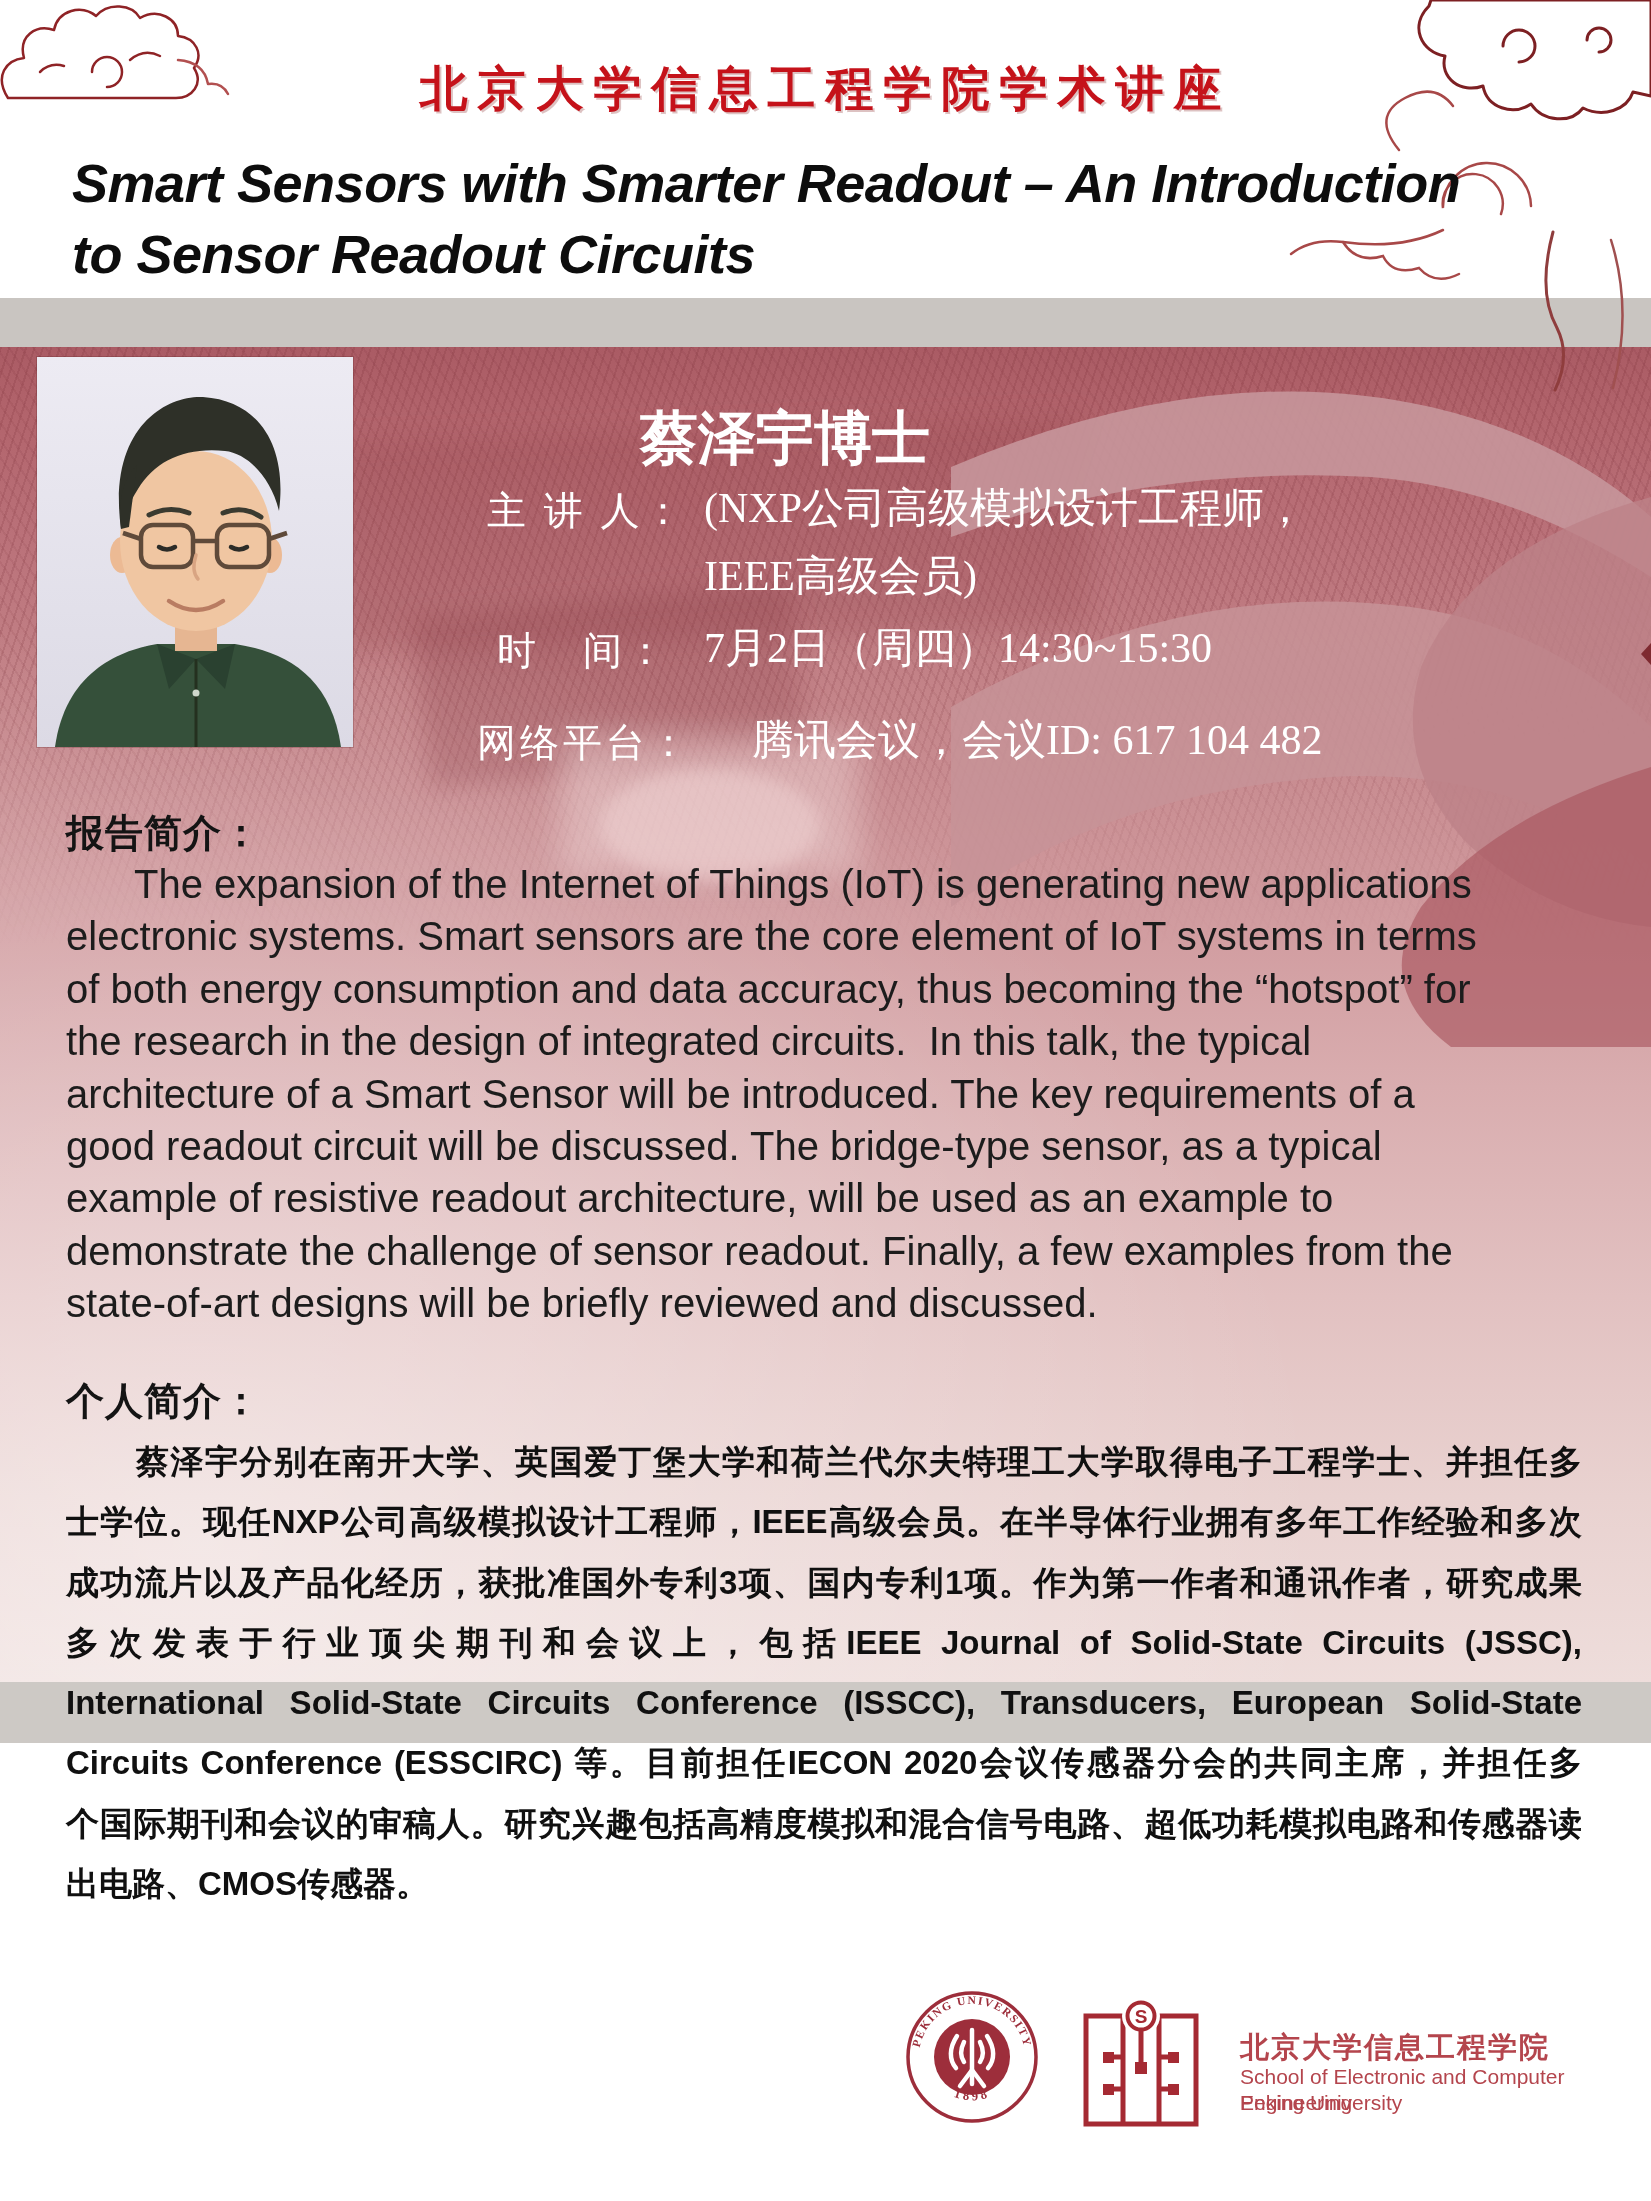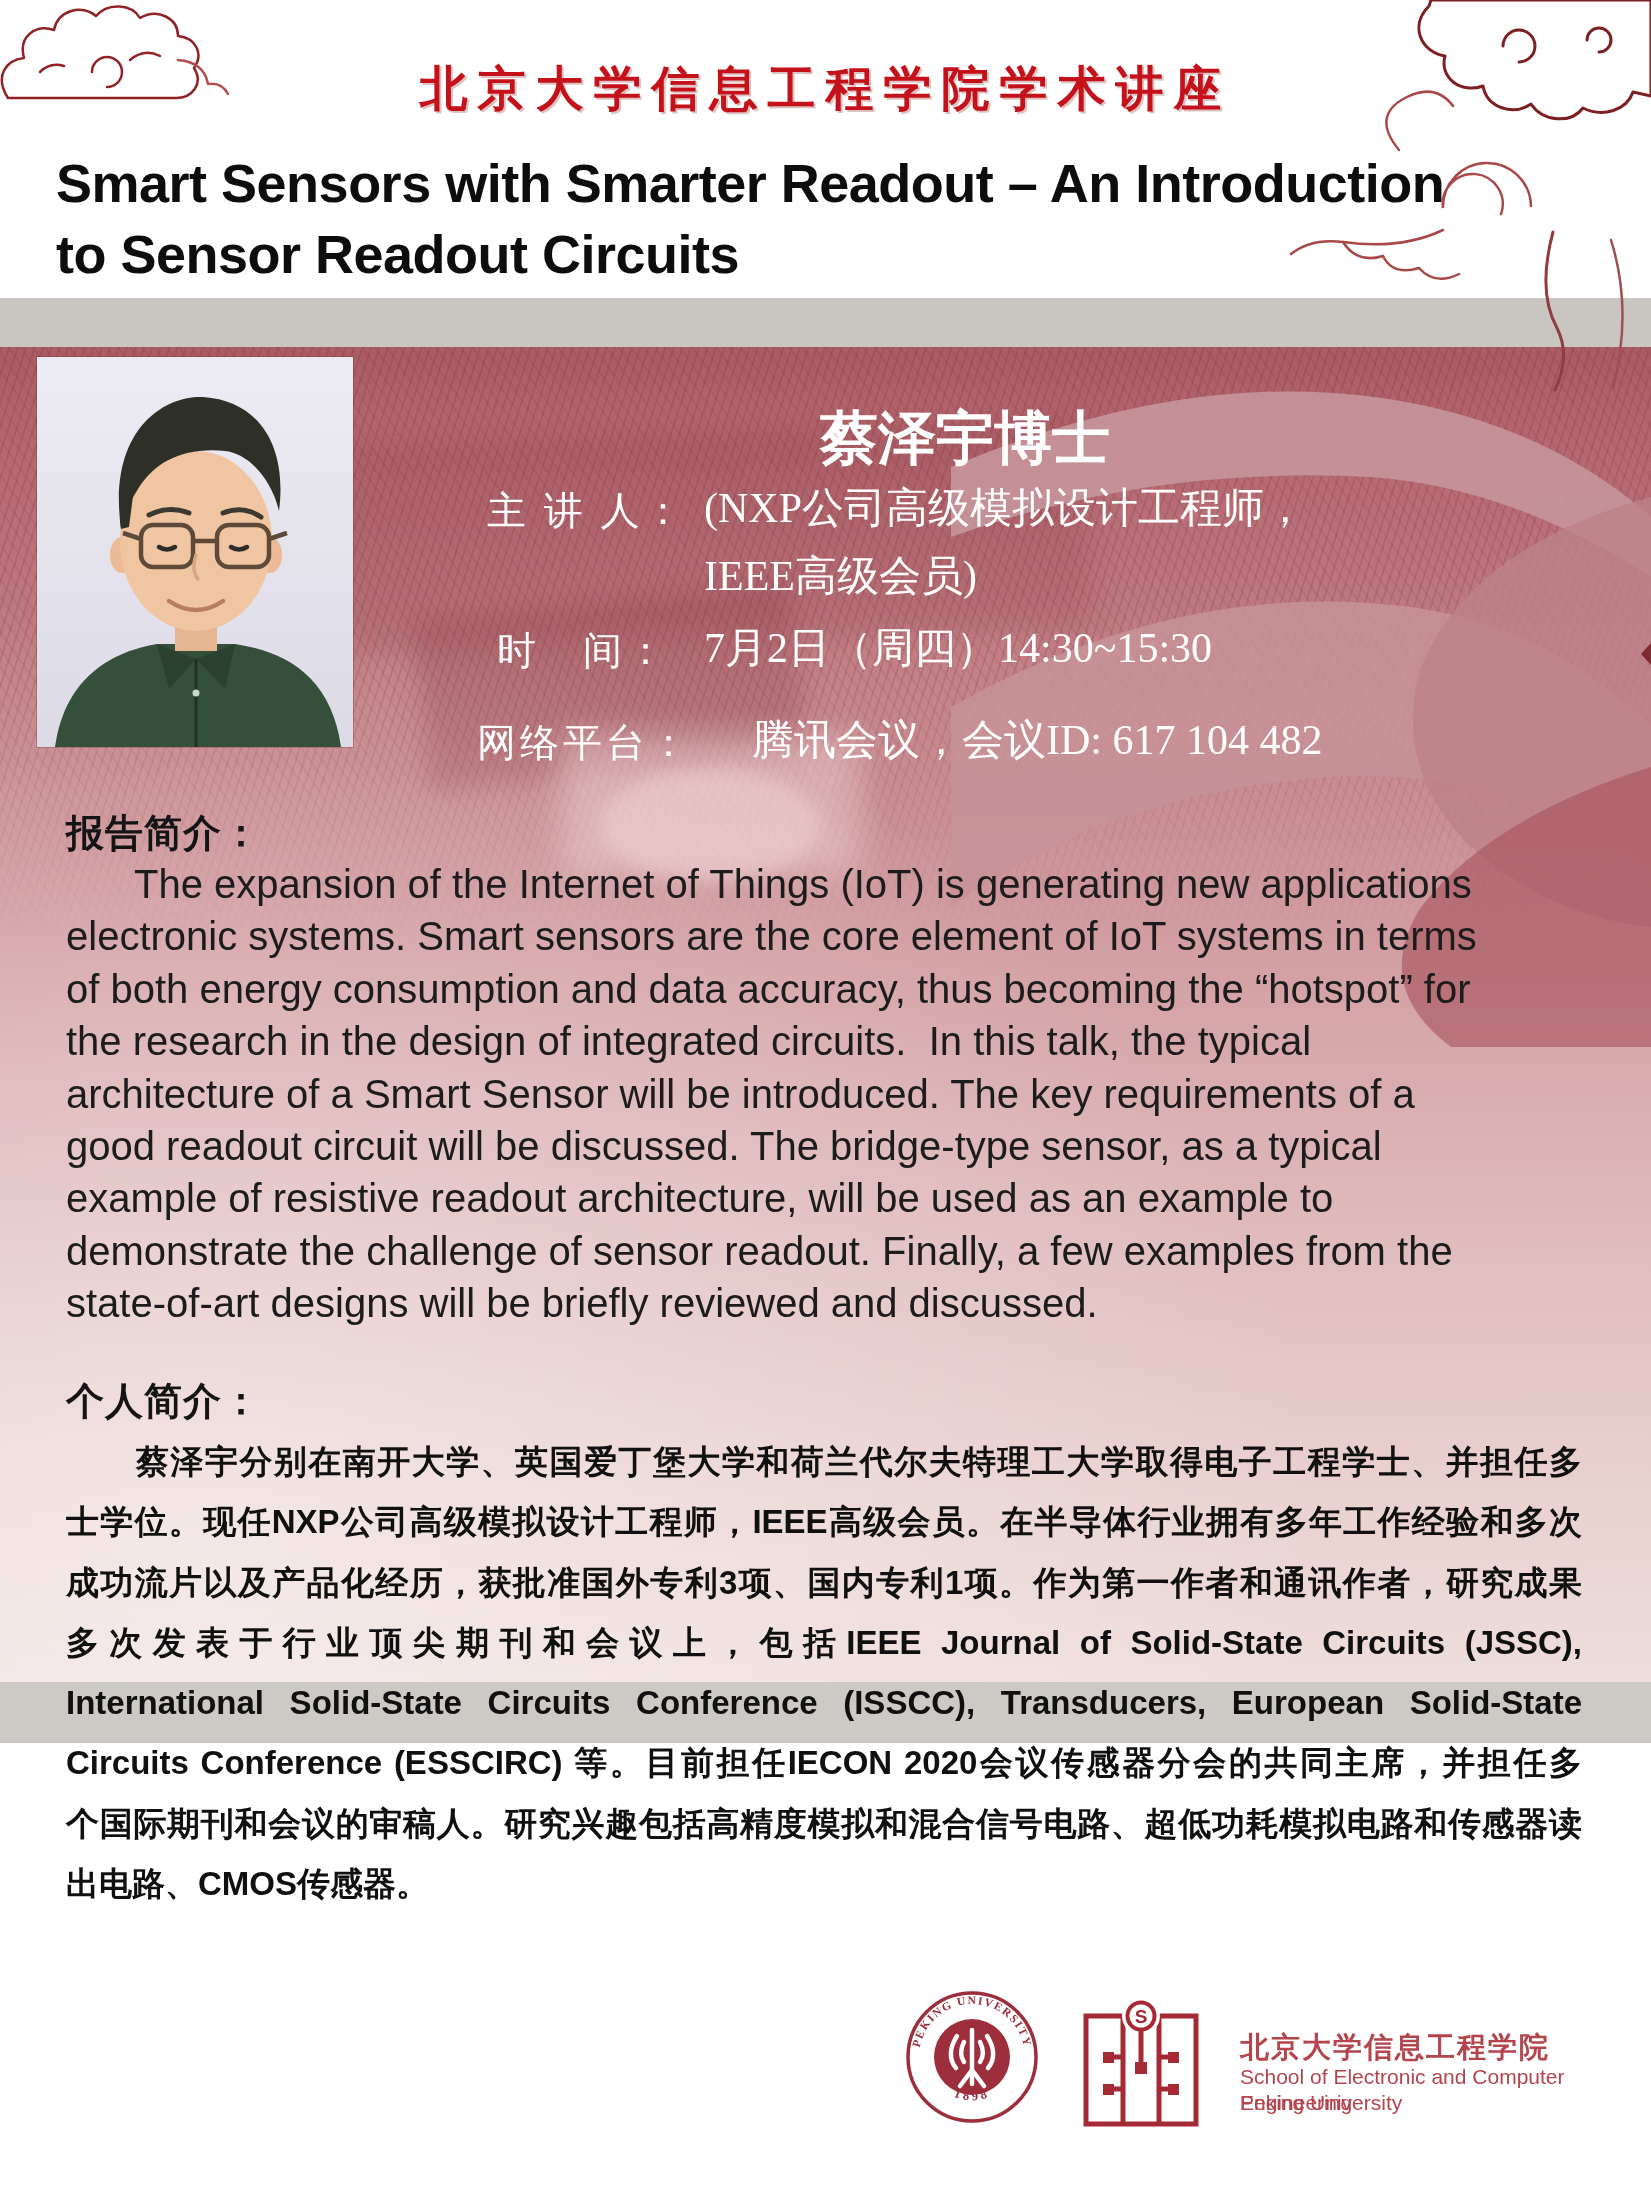--- a/index.html
+++ b/index.html
@@ -12,23 +12,23 @@
 
   
   .calligraphy {
     left:0; top:38px; width:1651px; text-align:center;
     font-family:"DejaVu Serif","Liberation Serif",serif;
     font-weight:bold; font-size:48px; line-height:100px;
     letter-spacing:10px; color:#c5121a; z-index:7;
     text-shadow:2px 2px 0 rgba(120,10,10,0.25);
   }
   .title-en {
-    left:56px; top:148px; width:1520px;
+    left:72px; top:148px; width:1520px;
     font-weight:bold; font-size:54px; line-height:71px;
-    color:#0d0d0d; letter-spacing:-0.5px; z-index:7;
+    color:#0d0d0d; letter-spacing:-0.5px; z-index:7;font-style:italic;
   }
 
   
   .band-top    { left:0; top:298px;  width:1651px; height:49px; background:#c9c5c1; z-index:1; }
   .band-bottom { left:0; top:1682px; width:1651px; height:61px; background:#cdc9c5; z-index:1; }
   .red-field {
     left:0; top:347px; width:1651px; height:1335px; z-index:0;
     background:
       radial-gradient(ellipse at 12% 90%, rgba(255,255,255,0.45), rgba(255,255,255,0) 55%),
       linear-gradient(180deg,
@@ -54,21 +54,21 @@
   .swirl  { left:951px;  top:347px; z-index:1; }
   .cloudL { left:0;      top:0;     z-index:6; }
   .cloudR { left:1281px; top:0;     z-index:6; }
 
   
   .photo { left:37px; top:357px; width:316px; height:390px; z-index:5;
            box-shadow:0 0 0 1px rgba(90,30,35,0.25); }
 
   
   .kai { font-family:"Liberation Serif","DejaVu Serif",serif; color:#ffffff; z-index:5; }
-  .spk-name  { left:640px; top:406px; width:470px; text-align:right;
+  .spk-name  { left:640px; top:406px; width:470px; text-align:left;
                font-size:58px; font-weight:bold; line-height:66px; }
   .spk-label { font-size:39px; line-height:50px; letter-spacing:4px; }
   .spk-value { font-size:42px; line-height:52px; }
   .lab1 { left:487px; top:486px; }
   .val1a{ left:704px; top:482px; }
   .val1b{ left:704px; top:550px; }
   .lab2 { left:497px; top:626px; }
   .val2 { left:704px; top:622px; }
   .lab3 { left:477px; top:718px; }
   .val3 { left:724px; top:714px;margin-left:28px; }

